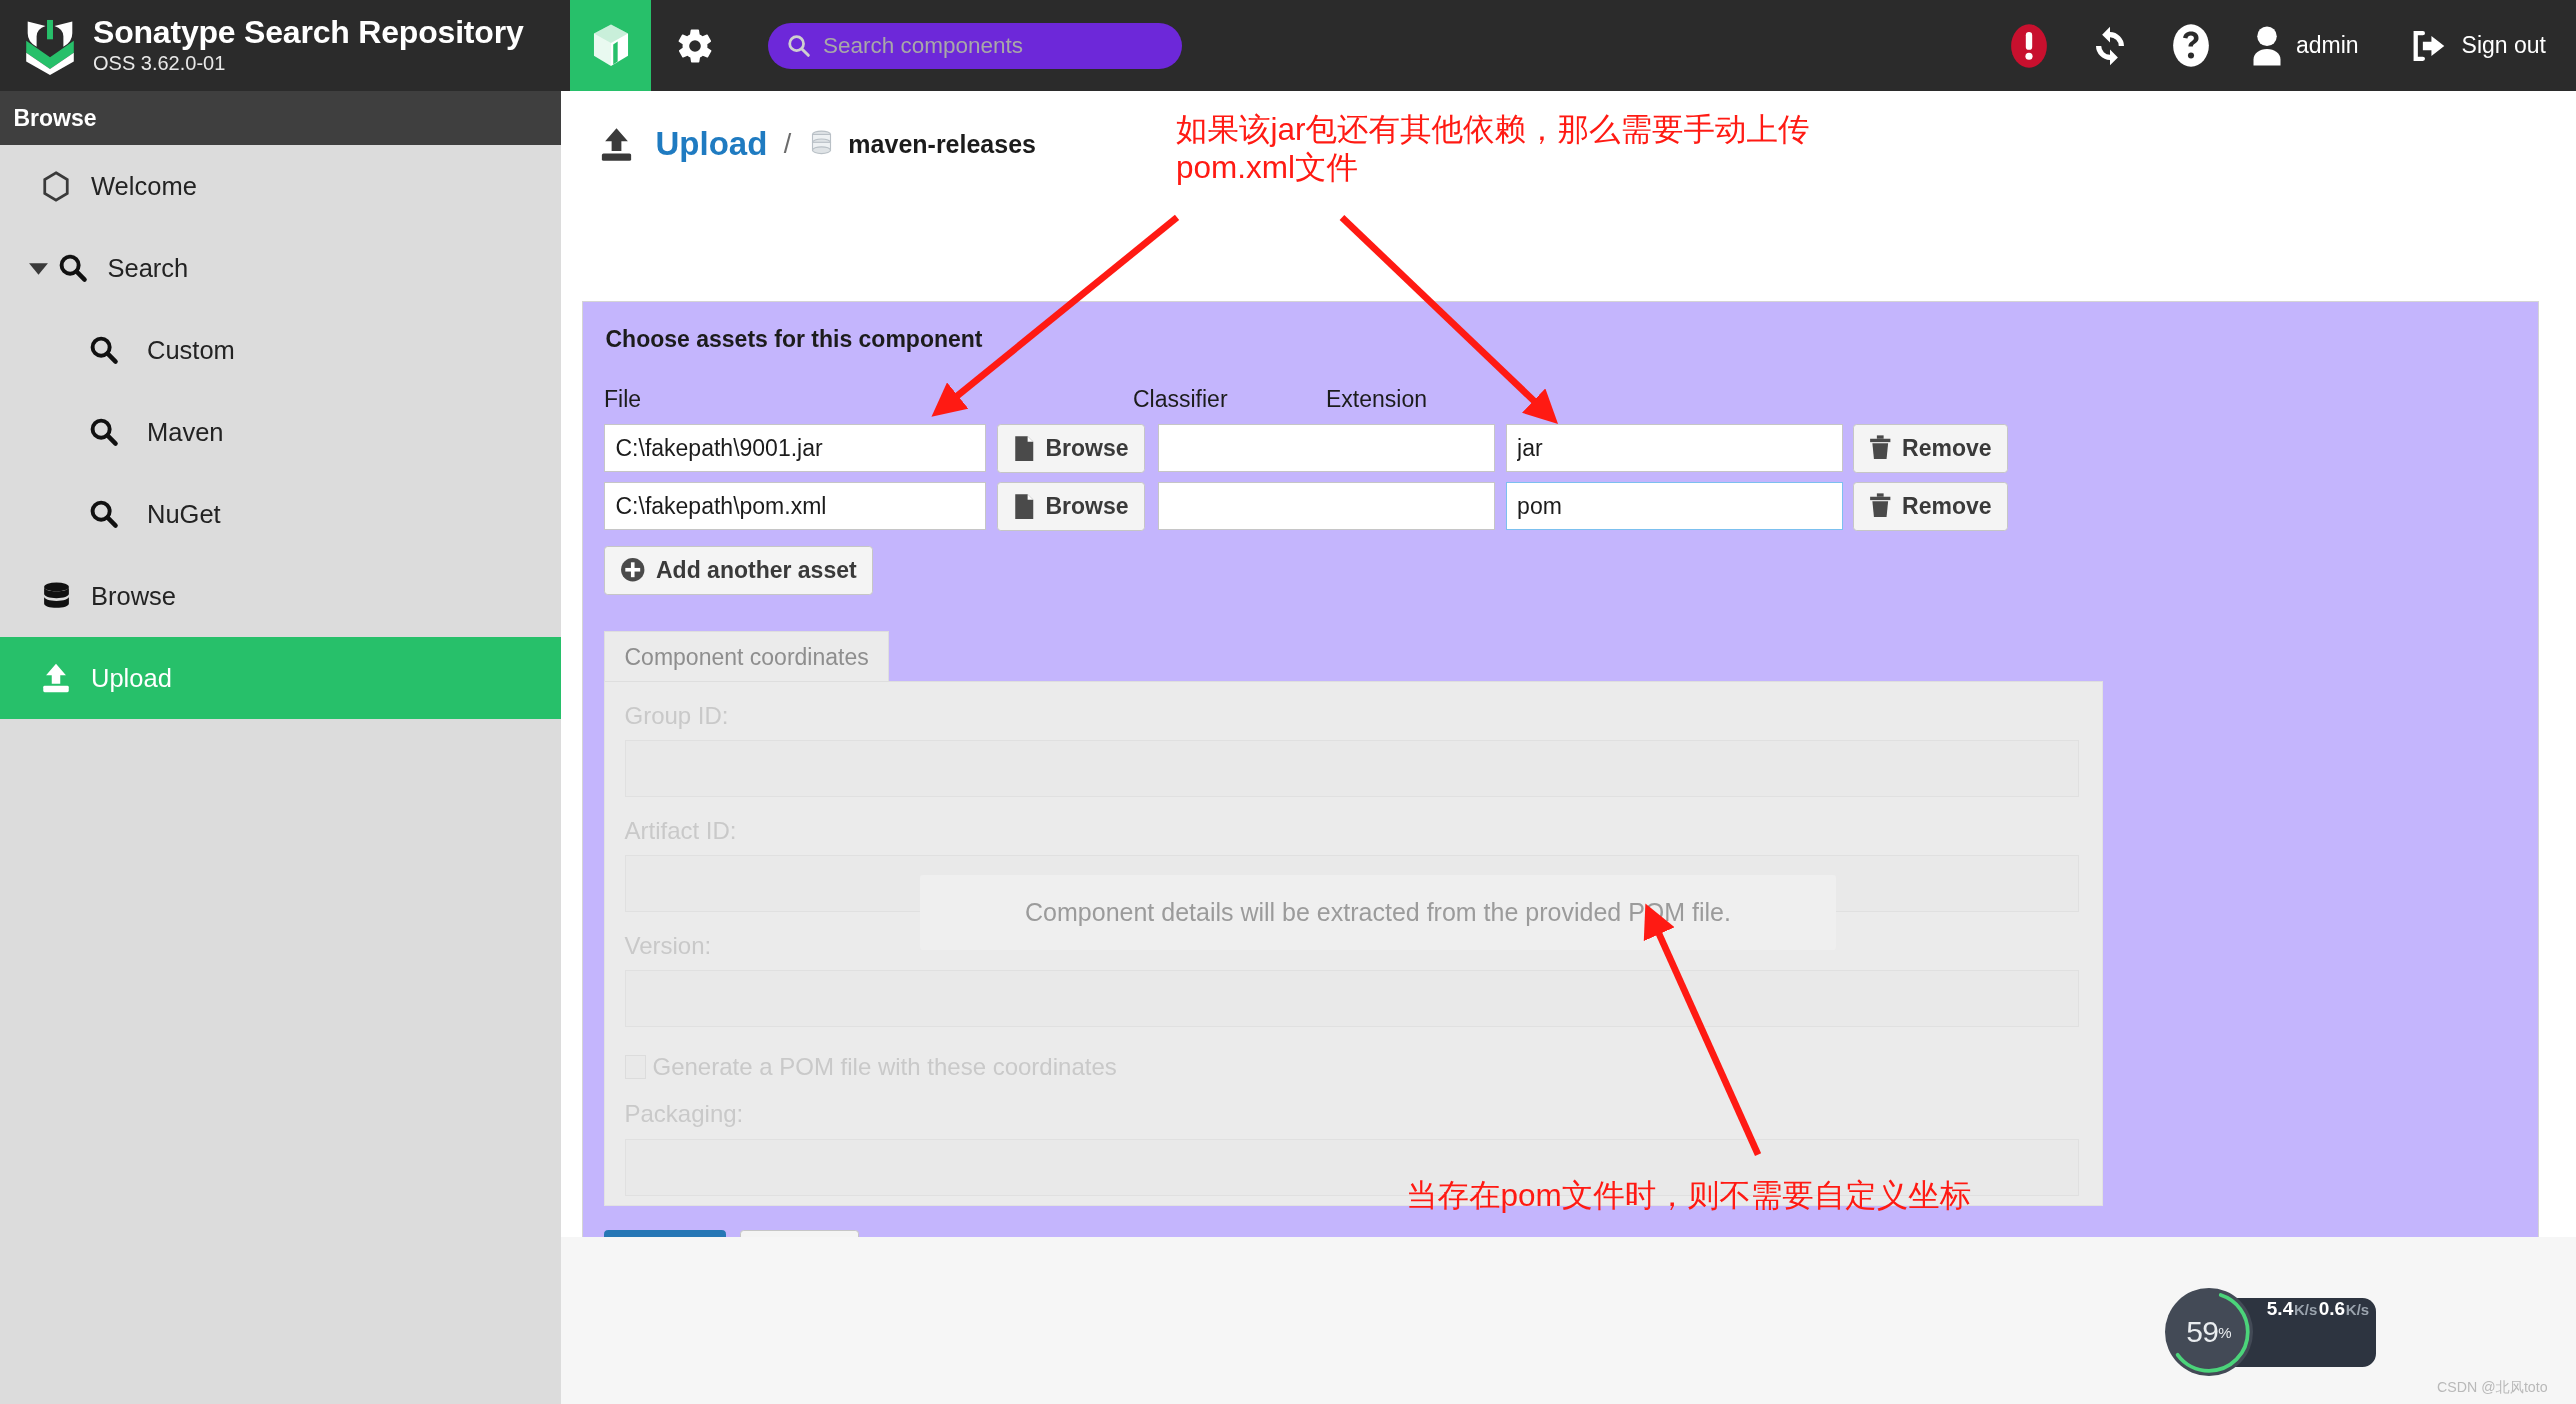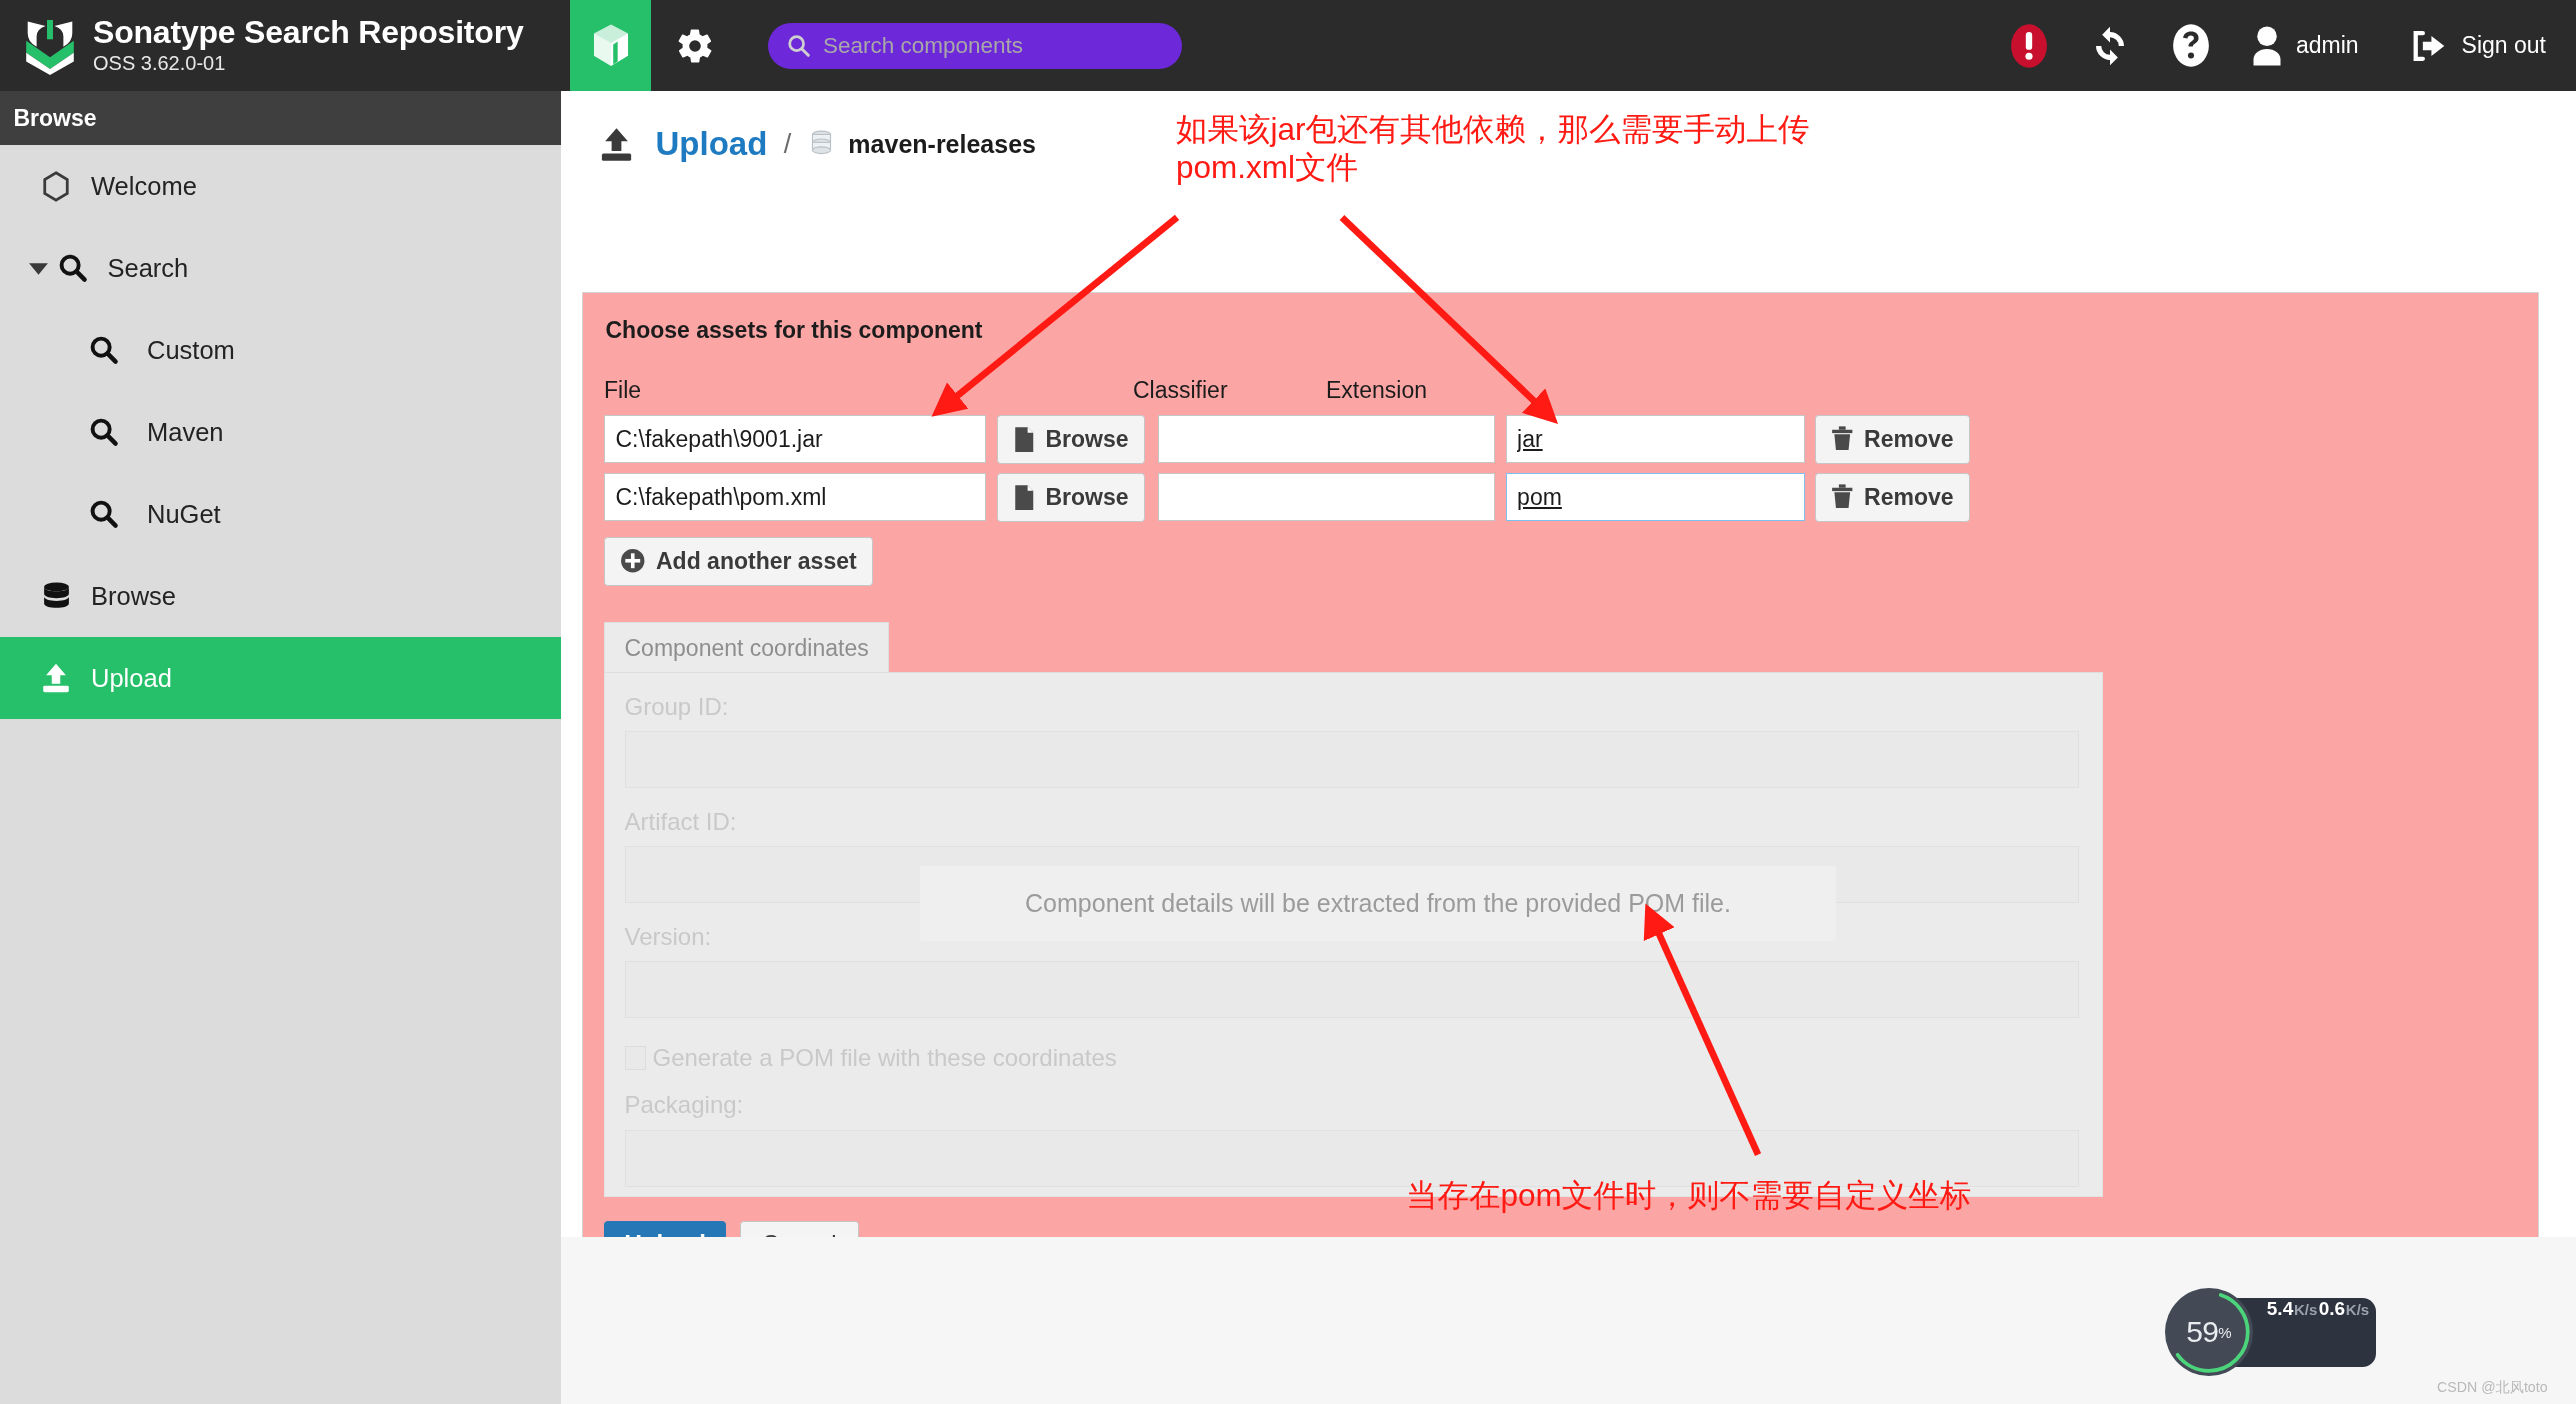--- a/index.html
+++ b/index.html
@@ -75,40 +75,40 @@
   .main { position: absolute; left: 561px; top: 91px; width: 2015px; height: 1313px; background: #ffffff; }
 
   .breadcrumb { display: flex; align-items: center; padding: 28.5px 0 0 36px; height: 78px; }
   .bc-upload-ico { margin-right: 19.5px; display:flex; }
   .bc-title { color: #1f7bc1; font-size: 33px; font-weight: bold; }
   .bc-sep { color: #6b6b6b; font-size: 27px; margin: 0 16.5px; }
   .bc-repo-ico { margin-right: 13.5px; display:flex; }
   .bc-repo { color: #1c1c1c; font-size: 25px; font-weight: bold; }
 
   .panel {
-    position: absolute; left: 21px; top: 201px; width: 1957px; height: 997px;
-    background: #fca5a5; border: 0.7px solid #d5d5d5; border-top: 1.5px solid #d5d5d5;
+    position: absolute; left: 21px; top: 210px; width: 1957px; height: 997px;
+    background: #c4b5fd; border: 0.7px solid #d5d5d5; border-top: 1.5px solid #d5d5d5;
   }
   .panel-title { font-size: 23px; font-weight: bold; color: #1c1c1c; padding: 24px 0 0 22.5px; }
 
   .asset-table { margin: 33px 0 0 21px; }
   .col-head-row { display: flex; align-items: flex-end; font-size: 23px; color: #1c1c1c; margin-bottom: 10.5px; }
   .ch-file { width: 382px; }
   .ch-spacer { width: 147px; }
   .ch-classifier { width: 193px; }
   .asset-row { display: flex; align-items: center; margin-bottom: 9px; }
 
   .tinput {
     height: 48px; border: 0.7px solid #c6c6c6; background: #ffffff;
     font-size: 23px; color: #1c1c1c; padding: 0 10.5px;
     font-family: "Liberation Sans", sans-serif; outline: none;
   }
   .in-file { width: 382px; }
   .in-classifier { width: 337px; }
-  .in-ext { width: 299px; text-decoration: underline; }
+  .in-ext { width: 337px; }
   .tinput.focused { border: 1.5px solid #7cc0ef; }
 
   .btn-grey {
     height: 49px; background: #f4f4f4; border: 0.7px solid #c6c6c6; border-radius: 3.7px;
     display: inline-flex; align-items: center; gap: 10.5px; padding: 0 15px;
     font-size: 23px; font-weight: bold; color: #3a3a3a; cursor: pointer;
     font-family: "Liberation Sans", sans-serif;
   }
   .gap12 { width: 10.5px; }
   .gap-cls { width: 13.5px; }

